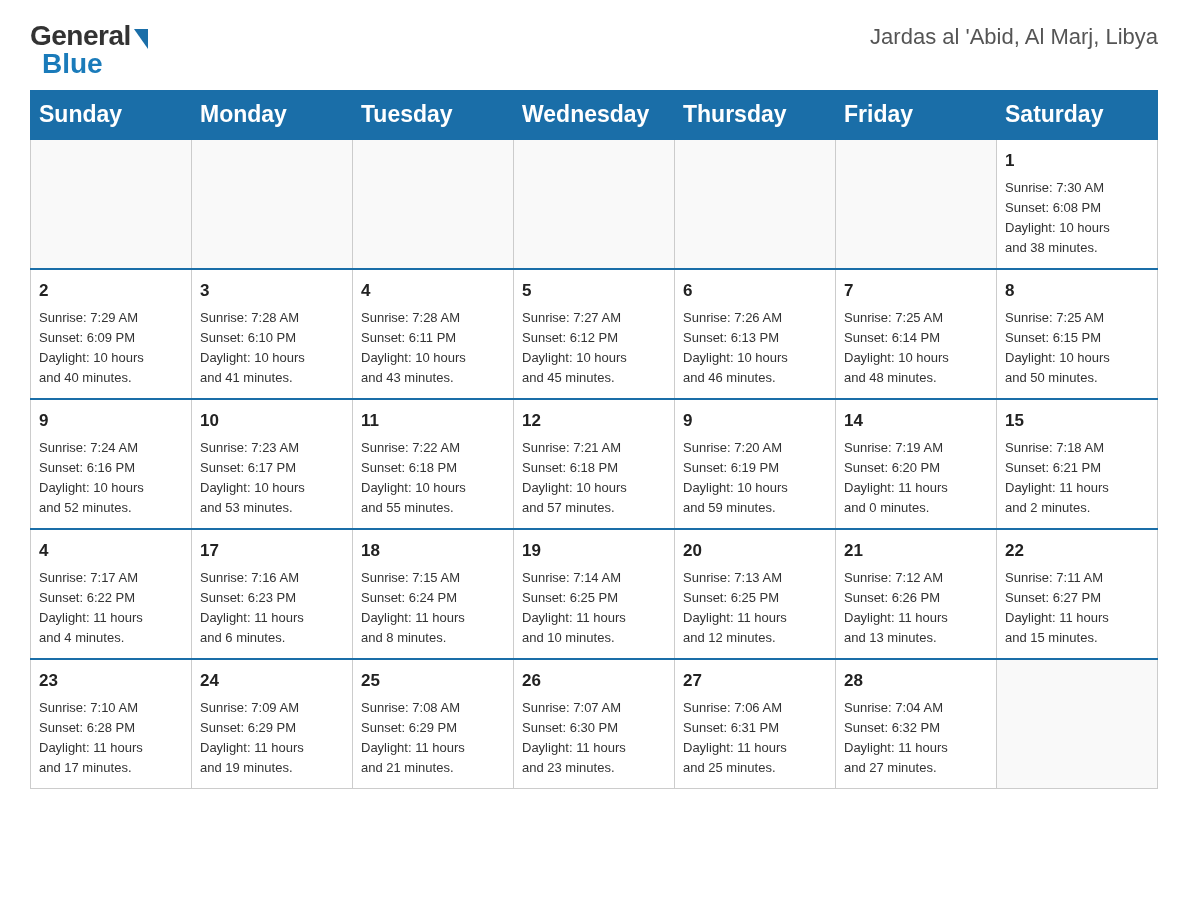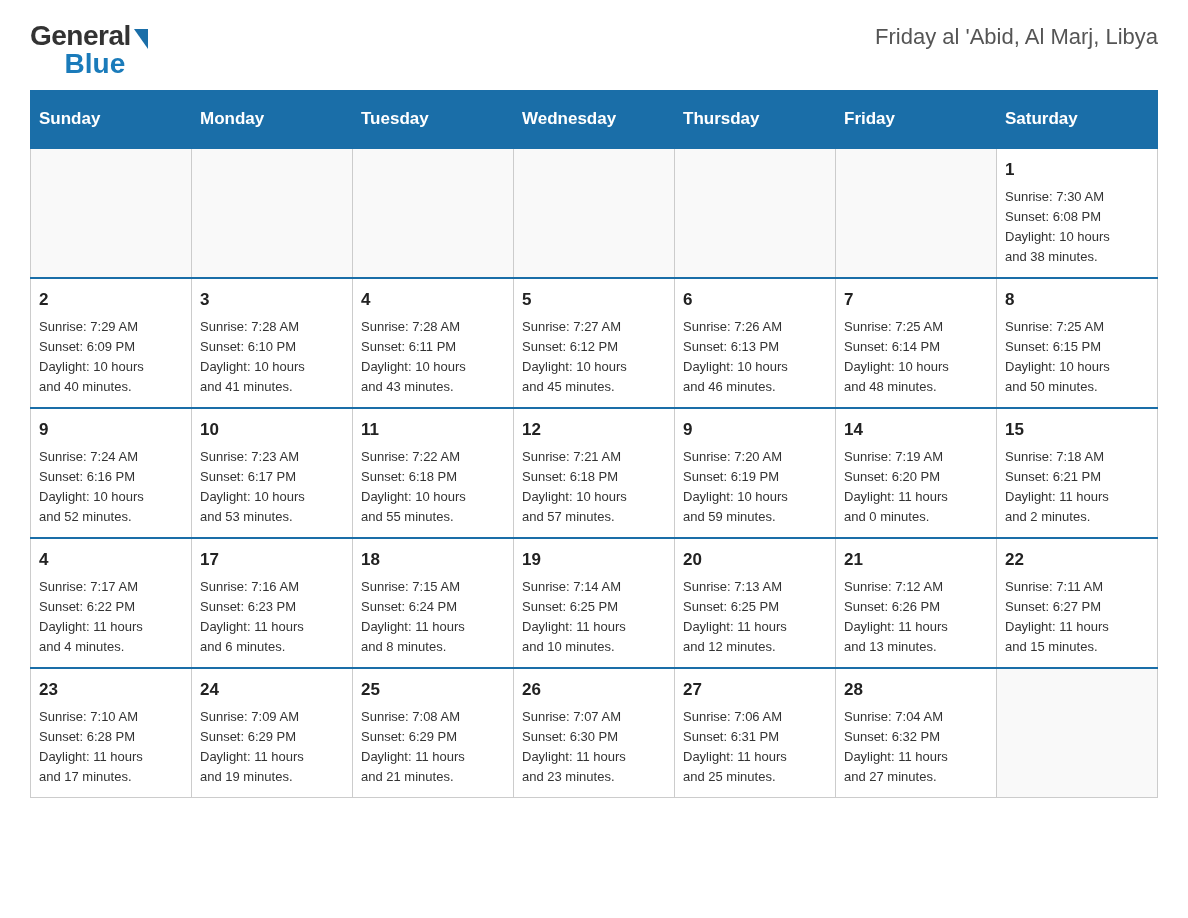--- a/index.html
+++ b/index.html
@@ -13,21 +13,21 @@
     }
     .header {
       display: flex;
       justify-content: space-between;
       align-items: flex-start;
       margin-bottom: 10px;
     }
     .logo {
       display: flex;
       flex-direction: column;
-      align-items: center;
+      align-items: flex-start;
     }
     .logo-top {
       display: flex;
       align-items: center;
     }
     .logo-general {
       font-size: 28px;
       font-weight: bold;
       color: #333;
       letter-spacing: -0.5px;
@@ -63,23 +63,23 @@
       margin-top: 4px;
     }
     .calendar-table {
       width: 100%;
       border-collapse: collapse;
       margin-top: 10px;
     }
     .calendar-table th {
       background-color: #1a6ea8;
       color: #fff;
-      font-size: 17px;
-      font-weight: bold;
-      padding: 18px 8px;
+      font-size: 23px;
+      font-weight: bold;
+      padding: 10px 8px;
       text-align: left;
       border: 1px solid #1a6ea8;
     }
     .calendar-table td {
       vertical-align: top;
       padding: 8px 8px 10px 8px;
       border: 1px solid #ccc;
       width: 14.28%;
       font-size: 13px;
       line-height: 1.5;
@@ -109,21 +109,21 @@
 
 <div class="header">
   <div class="logo">
     <div class="logo-top">
       <span class="logo-general">General</span>
       <div class="logo-arrow"></div>
     </div>
     <span class="logo-blue">Blue</span>
   </div>
   <div class="title-block">
-    <div class="location">Friday al 'Abid, Al Marj, Libya</div>
+    <div class="location">Jardas al 'Abid, Al Marj, Libya</div>
   </div>
 </div>
 
 <table class="calendar-table">
   <thead>
     <tr id="header-row">
     <th>Sunday</th>
         <th>Monday</th>
         <th>Tuesday</th>
         <th>Wednesday</th>

